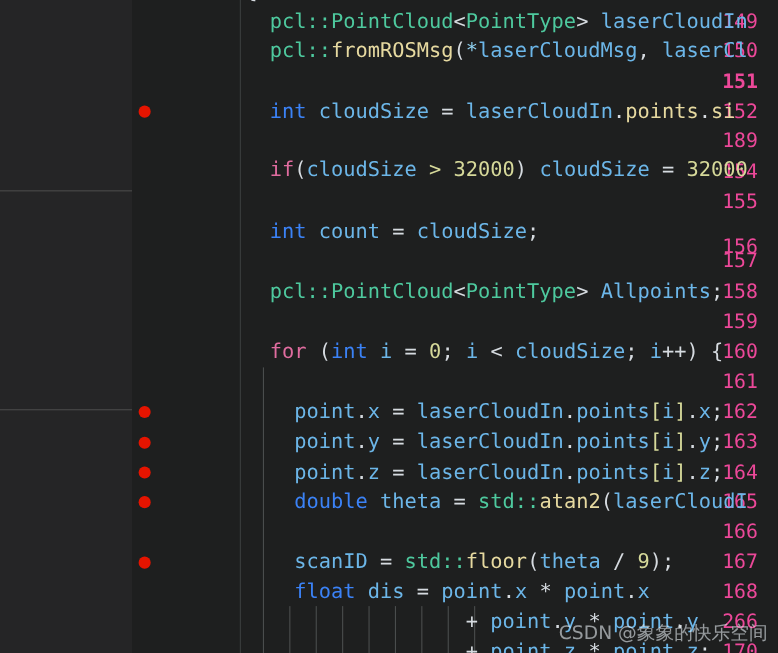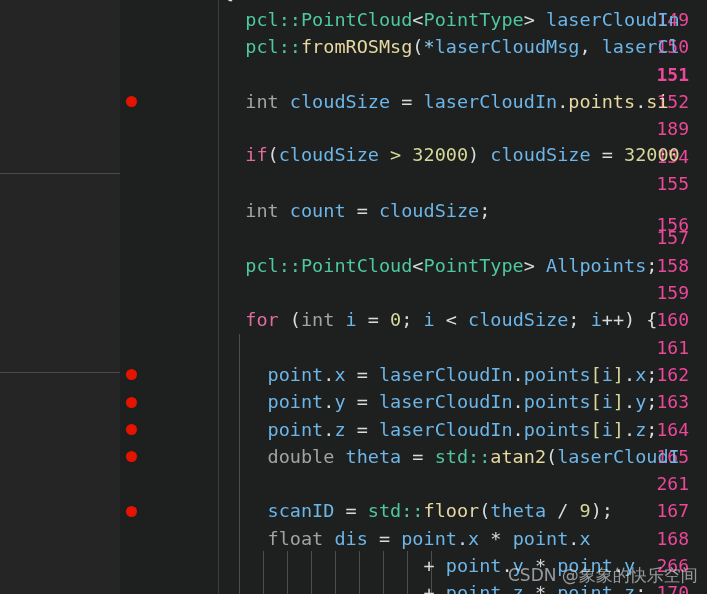--- a/index.html
+++ b/index.html
@@ -86,21 +86,21 @@
     line-height:27.3px;
     font-size:18.5px;
     white-space:pre;
     color:#d6dbe0;
     padding-left:4px;
   }
 
   
   .t-kw      { color:#e06c9f; }   
   .t-type    { color:#4ec99e; }   
-  .t-prim    { color:#a3a3a3; }   
+  .t-prim    { color:#3b82f6; }   
   .t-fn      { color:#e6d9a0; }   
   .t-id      { color:#6cb6e8; }   
   .t-num     { color:#d6d99a; }   
   .t-pun     { color:#d6dbe0; }   
   .t-op      { color:#8fd0f0; }
 
   .iguide {
     position:absolute;
     width:1px;
     background:#4a4d4d;
@@ -186,21 +186,21 @@
       </div>
       <div class="row" style="top:415.5px;">
         <div class="bp"></div>
         <div class="lnum">164</div>
       </div>
       <div class="row" style="top:442.8px;">
         <div class="bp"></div>
         <div class="lnum">165</div>
       </div>
       <div class="row" style="top:470.1px;">
-        <div class="lnum">261</div>
+        <div class="lnum">166</div>
       </div>
       <div class="row" style="top:497.4px;">
         <div class="bp"></div>
         <div class="lnum">167</div>
       </div>
       <div class="row" style="top:524.7px;">
         <div class="lnum">168</div>
       </div>
       <div class="row" style="top:552.0px;">
         <div class="lnum">266</div>

